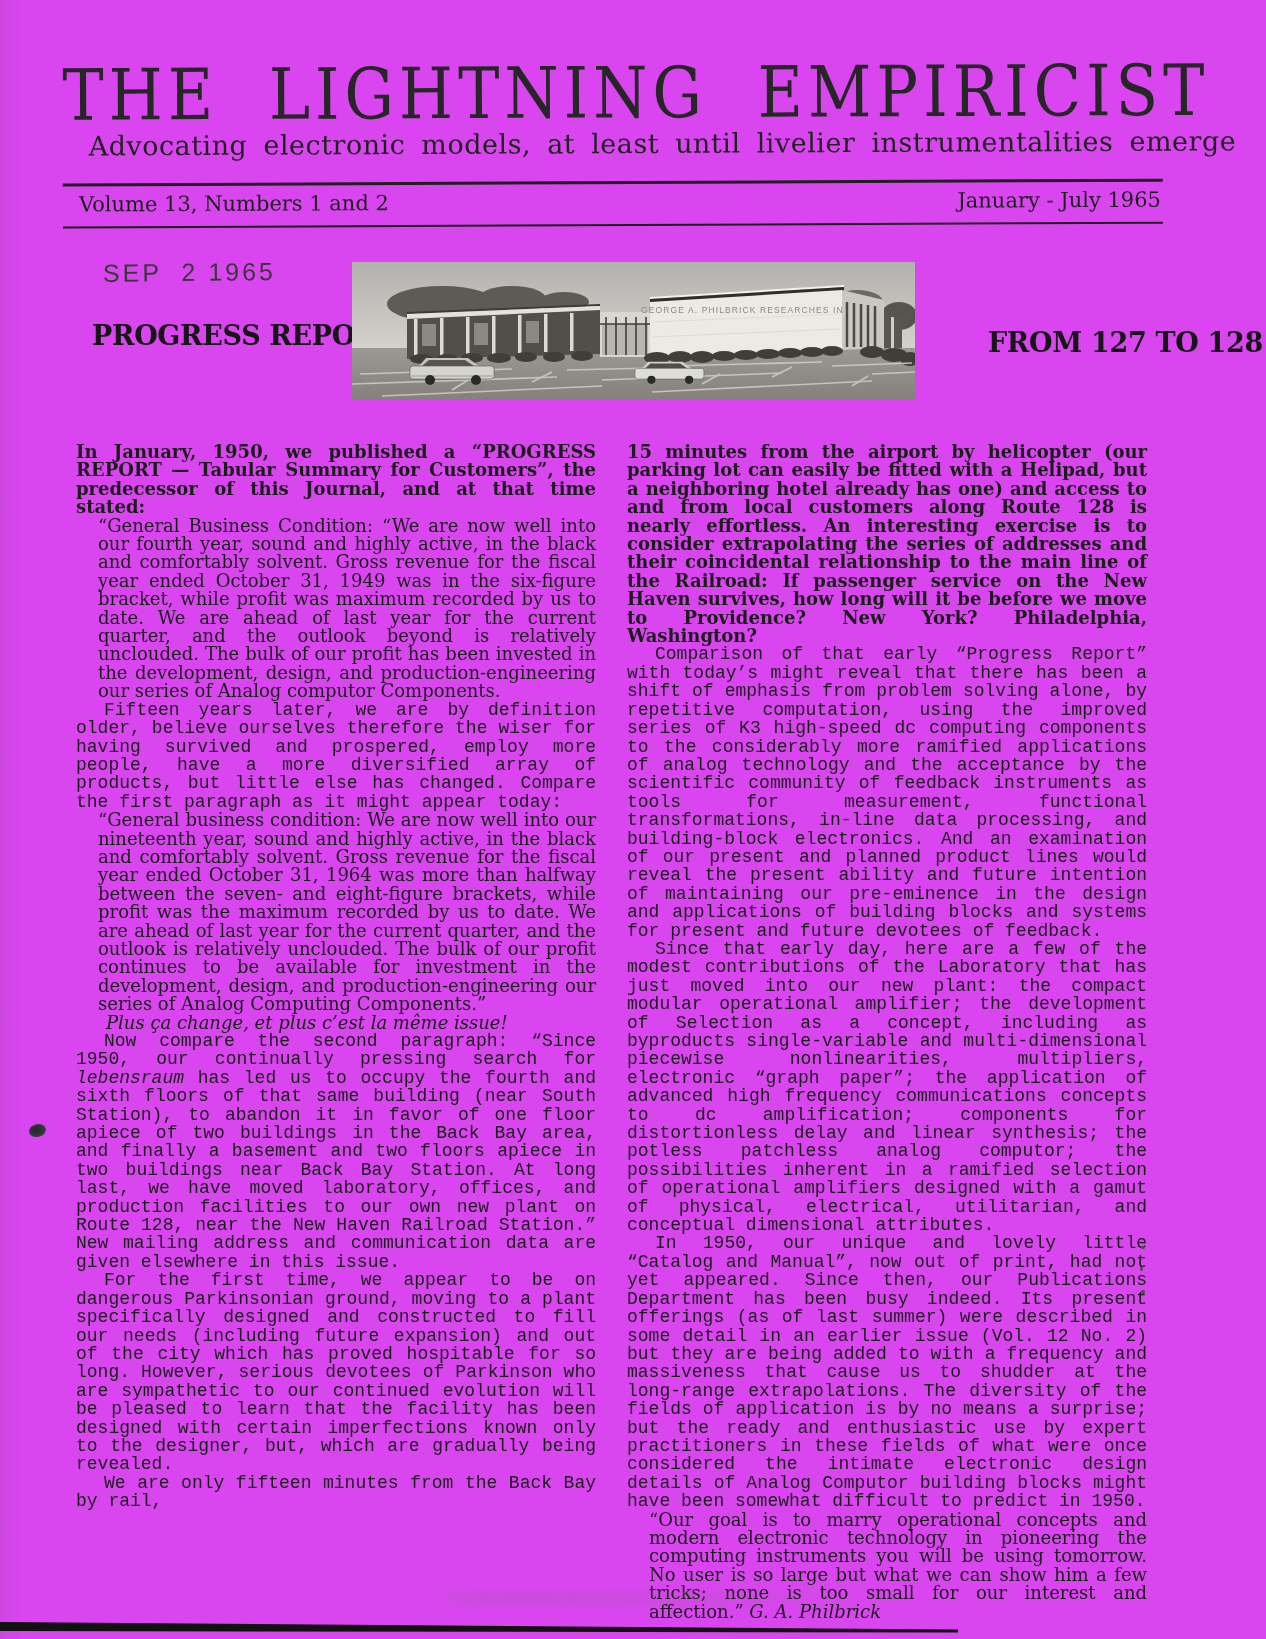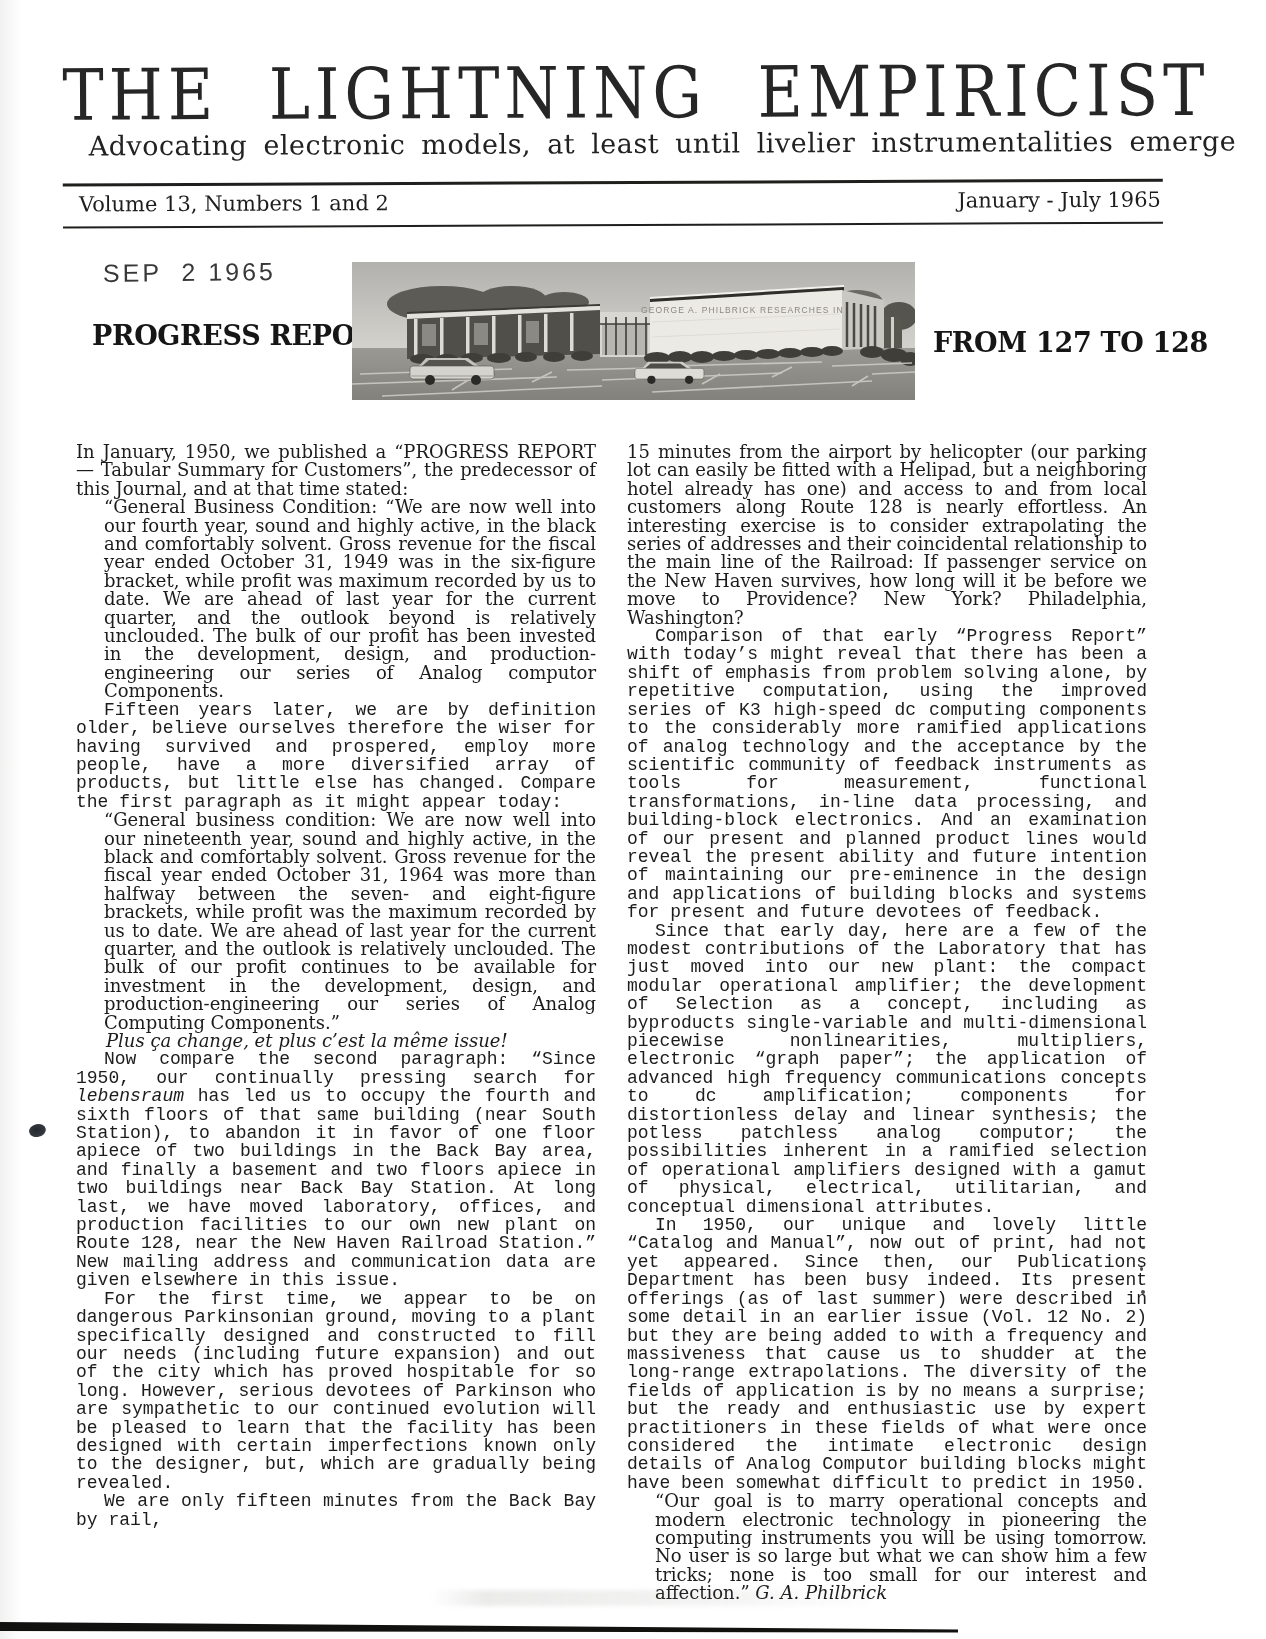--- a/index.html
+++ b/index.html
@@ -1,18 +1,18 @@
 <!DOCTYPE html>
 <html><head>
 <meta charset="utf-8">
 <style>
   html,body{margin:0;padding:0;background:#e9e8e4;}
   .page{
     position:relative;width:1266px;height:1639px;margin:0 auto;
-    background:#ffffff;overflow:hidden;
+    background:#d946ef;overflow:hidden;
     font-family:"DejaVu Serif", serif;color:#1c1c1c;
   }
   .page::before{ 
     content:"";position:absolute;left:0;top:0;bottom:0;width:22px;
     background:linear-gradient(90deg,rgba(60,60,55,.07),rgba(60,60,55,0));
     pointer-events:none;
   }
   
   .masthead{position:absolute;left:0;top:0;width:100%;transform:rotate(-0.25deg);}
   .m-title{
@@ -33,31 +33,31 @@
   .issue-row .vol{float:left;}
   .issue-row .idate{float:right;}
   
   .stamp{
     position:absolute;left:103px;top:258px;
     font-family:"Liberation Sans", sans-serif;font-size:25px;letter-spacing:3px;
     color:#383838;white-space:pre;transform:rotate(-0.6deg);
   }
   .sec-title{position:absolute;font-weight:bold;font-size:27px;letter-spacing:-0.3px;color:#161616;white-space:nowrap;}
   .sec-left{left:92px;top:320px;}
-  .sec-right{left:933px;top:327px;}
+  .sec-right{left:988px;top:327px;}
   .photo{position:absolute;left:352px;top:262px;width:563px;height:138px;}
   .photo svg{display:block;}
   
   .col{position:absolute;top:443px;width:520px;font-size:18px;line-height:18.4px;}
   .col-left{left:76px;}
   .col-right{left:627px;}
   .par{margin:0;text-align:justify;}
-  .flush{text-indent:0;}
+  .flush{text-indent:0;font-weight:bold;}
   .indent{text-indent:28px;font-family:Liberation Mono, monospace;}
-  .quote{margin-left:28px;text-indent:0;}
+  .quote{margin-left:22px;text-indent:0;}
   .italic-line{margin-left:30px;font-style:italic;text-indent:0;}
   
   .ink-blot{
     position:absolute;left:29px;top:1124px;width:17px;height:13px;border-radius:50%;
     background:radial-gradient(ellipse at 45% 45%, #22272b 0%, #343a40 65%, rgba(52,58,64,.2) 100%);
     transform:rotate(-12deg);
   }
   .speck{position:absolute;background:#4c4c4a;border-radius:50%;}
   .speck1{left:1141px;top:1246px;width:4px;height:3px;}
   .speck2{left:1140px;top:1267px;width:3px;height:4px;}

